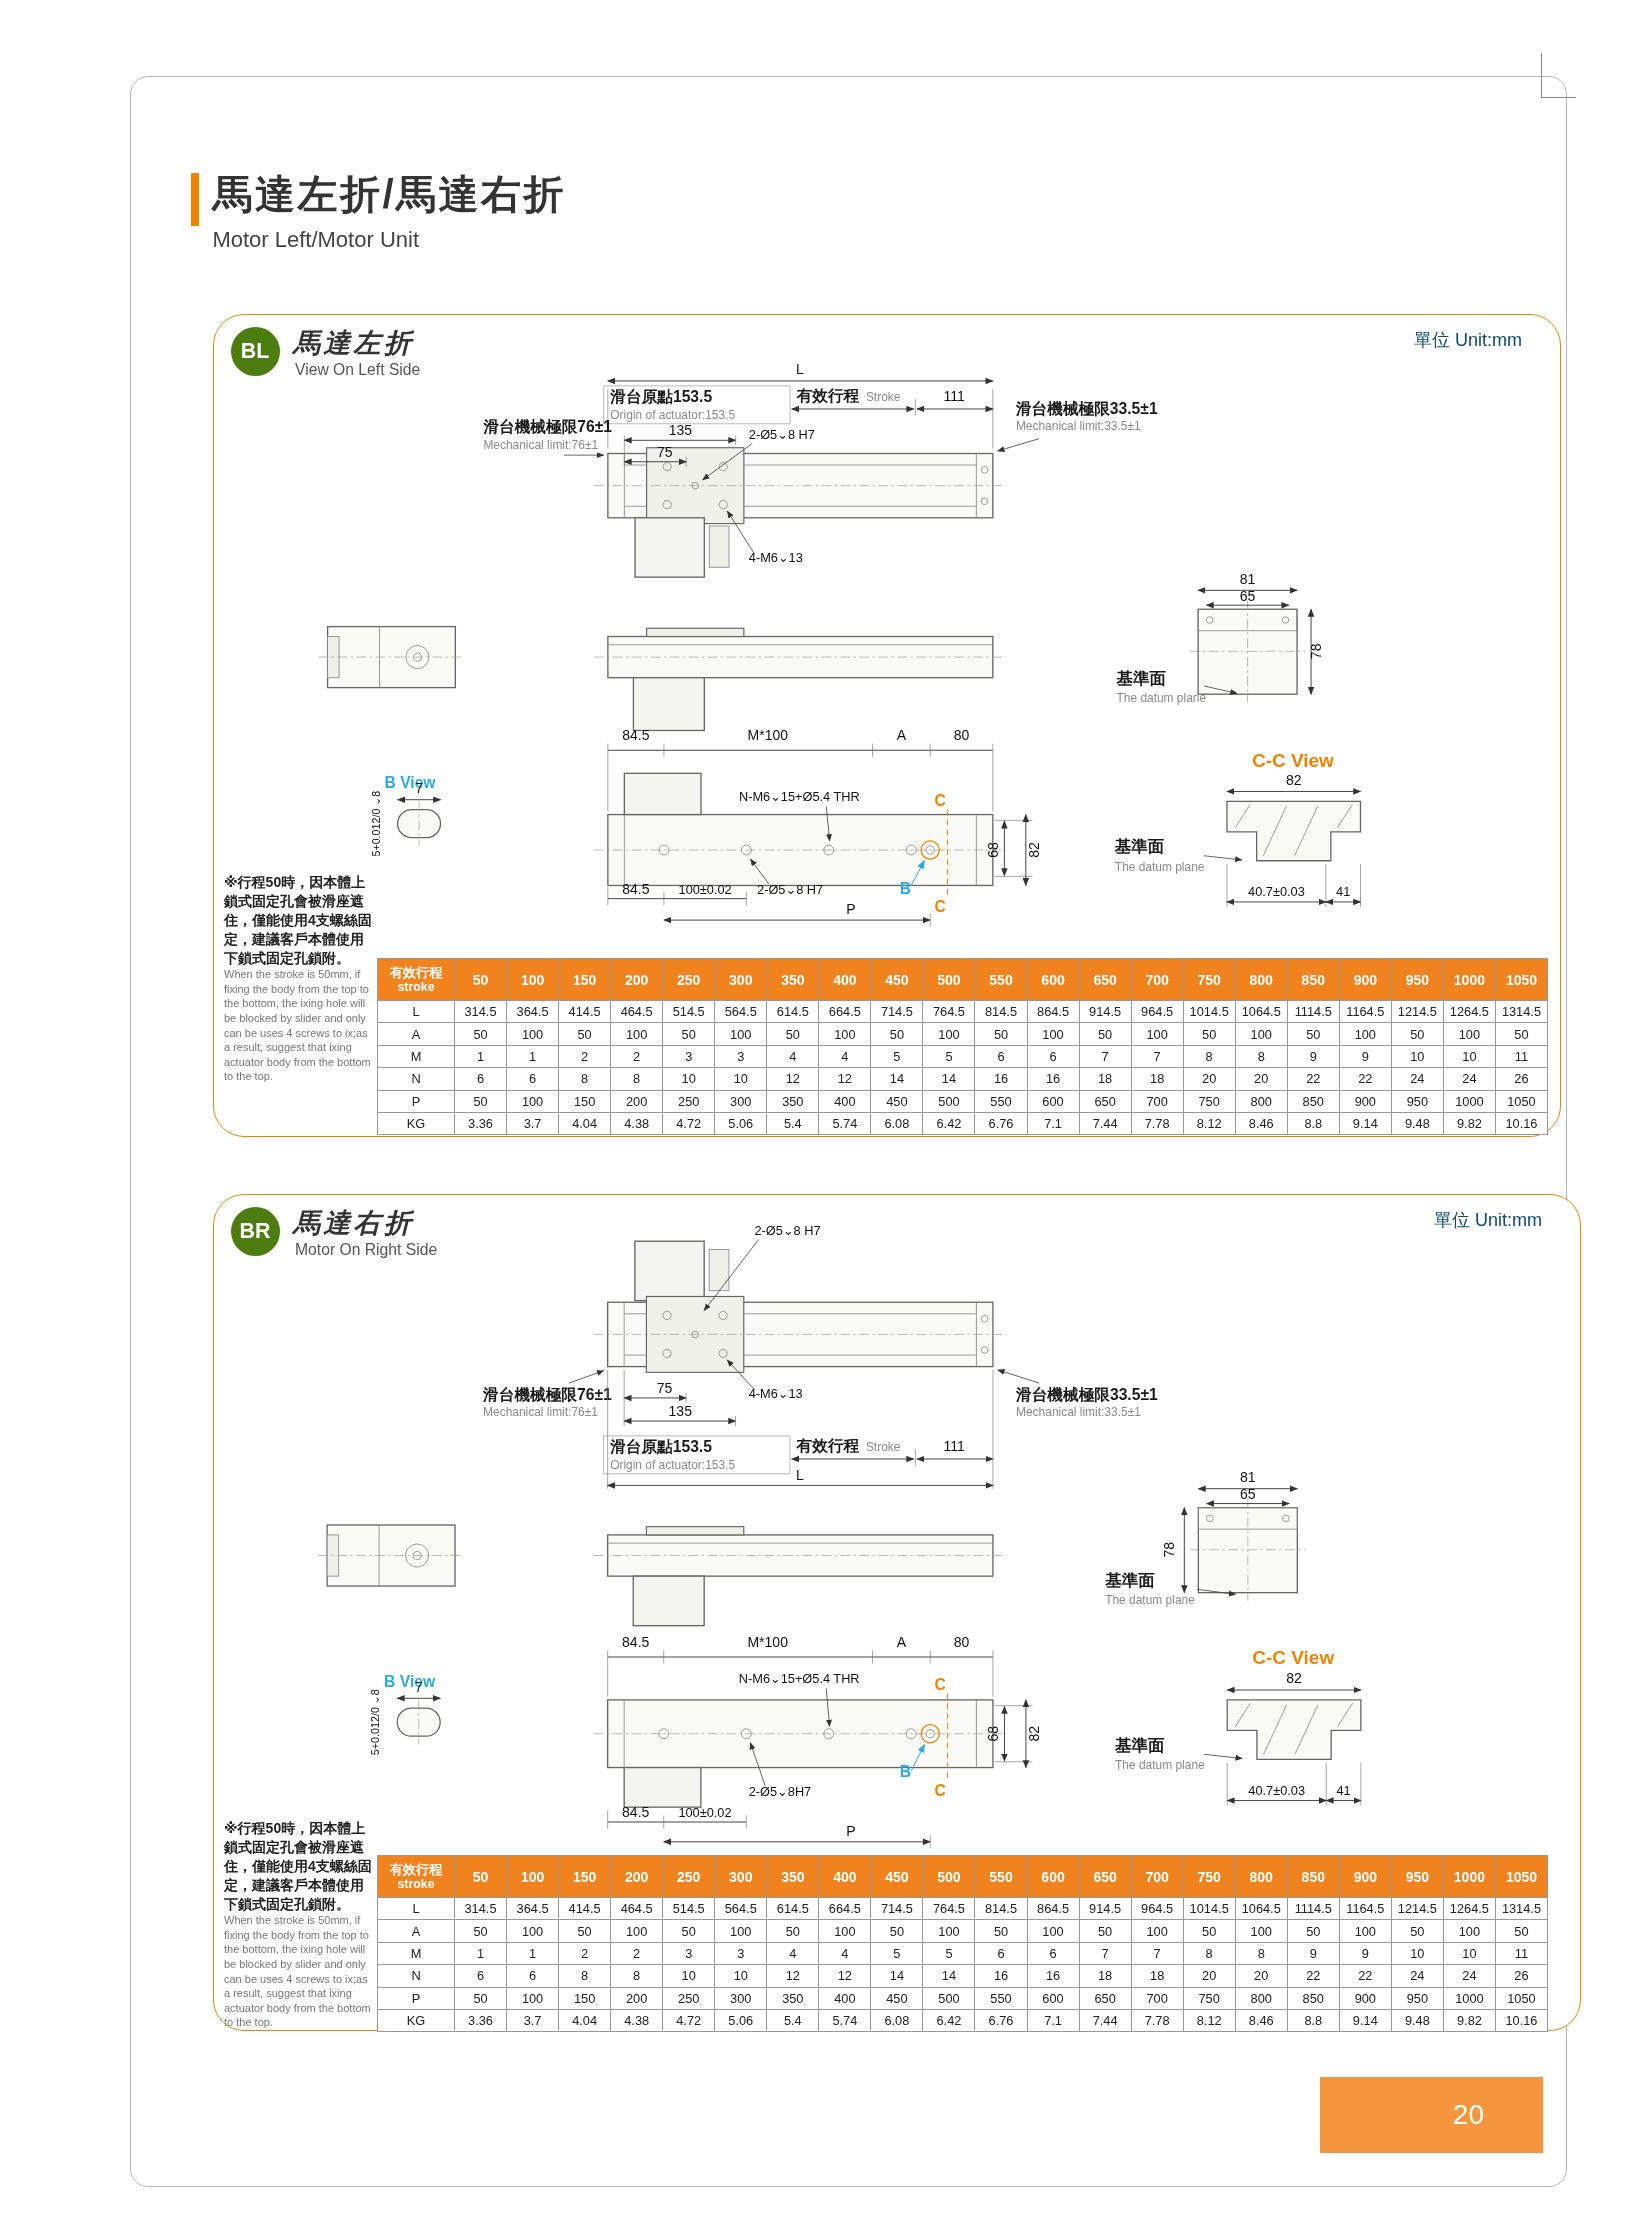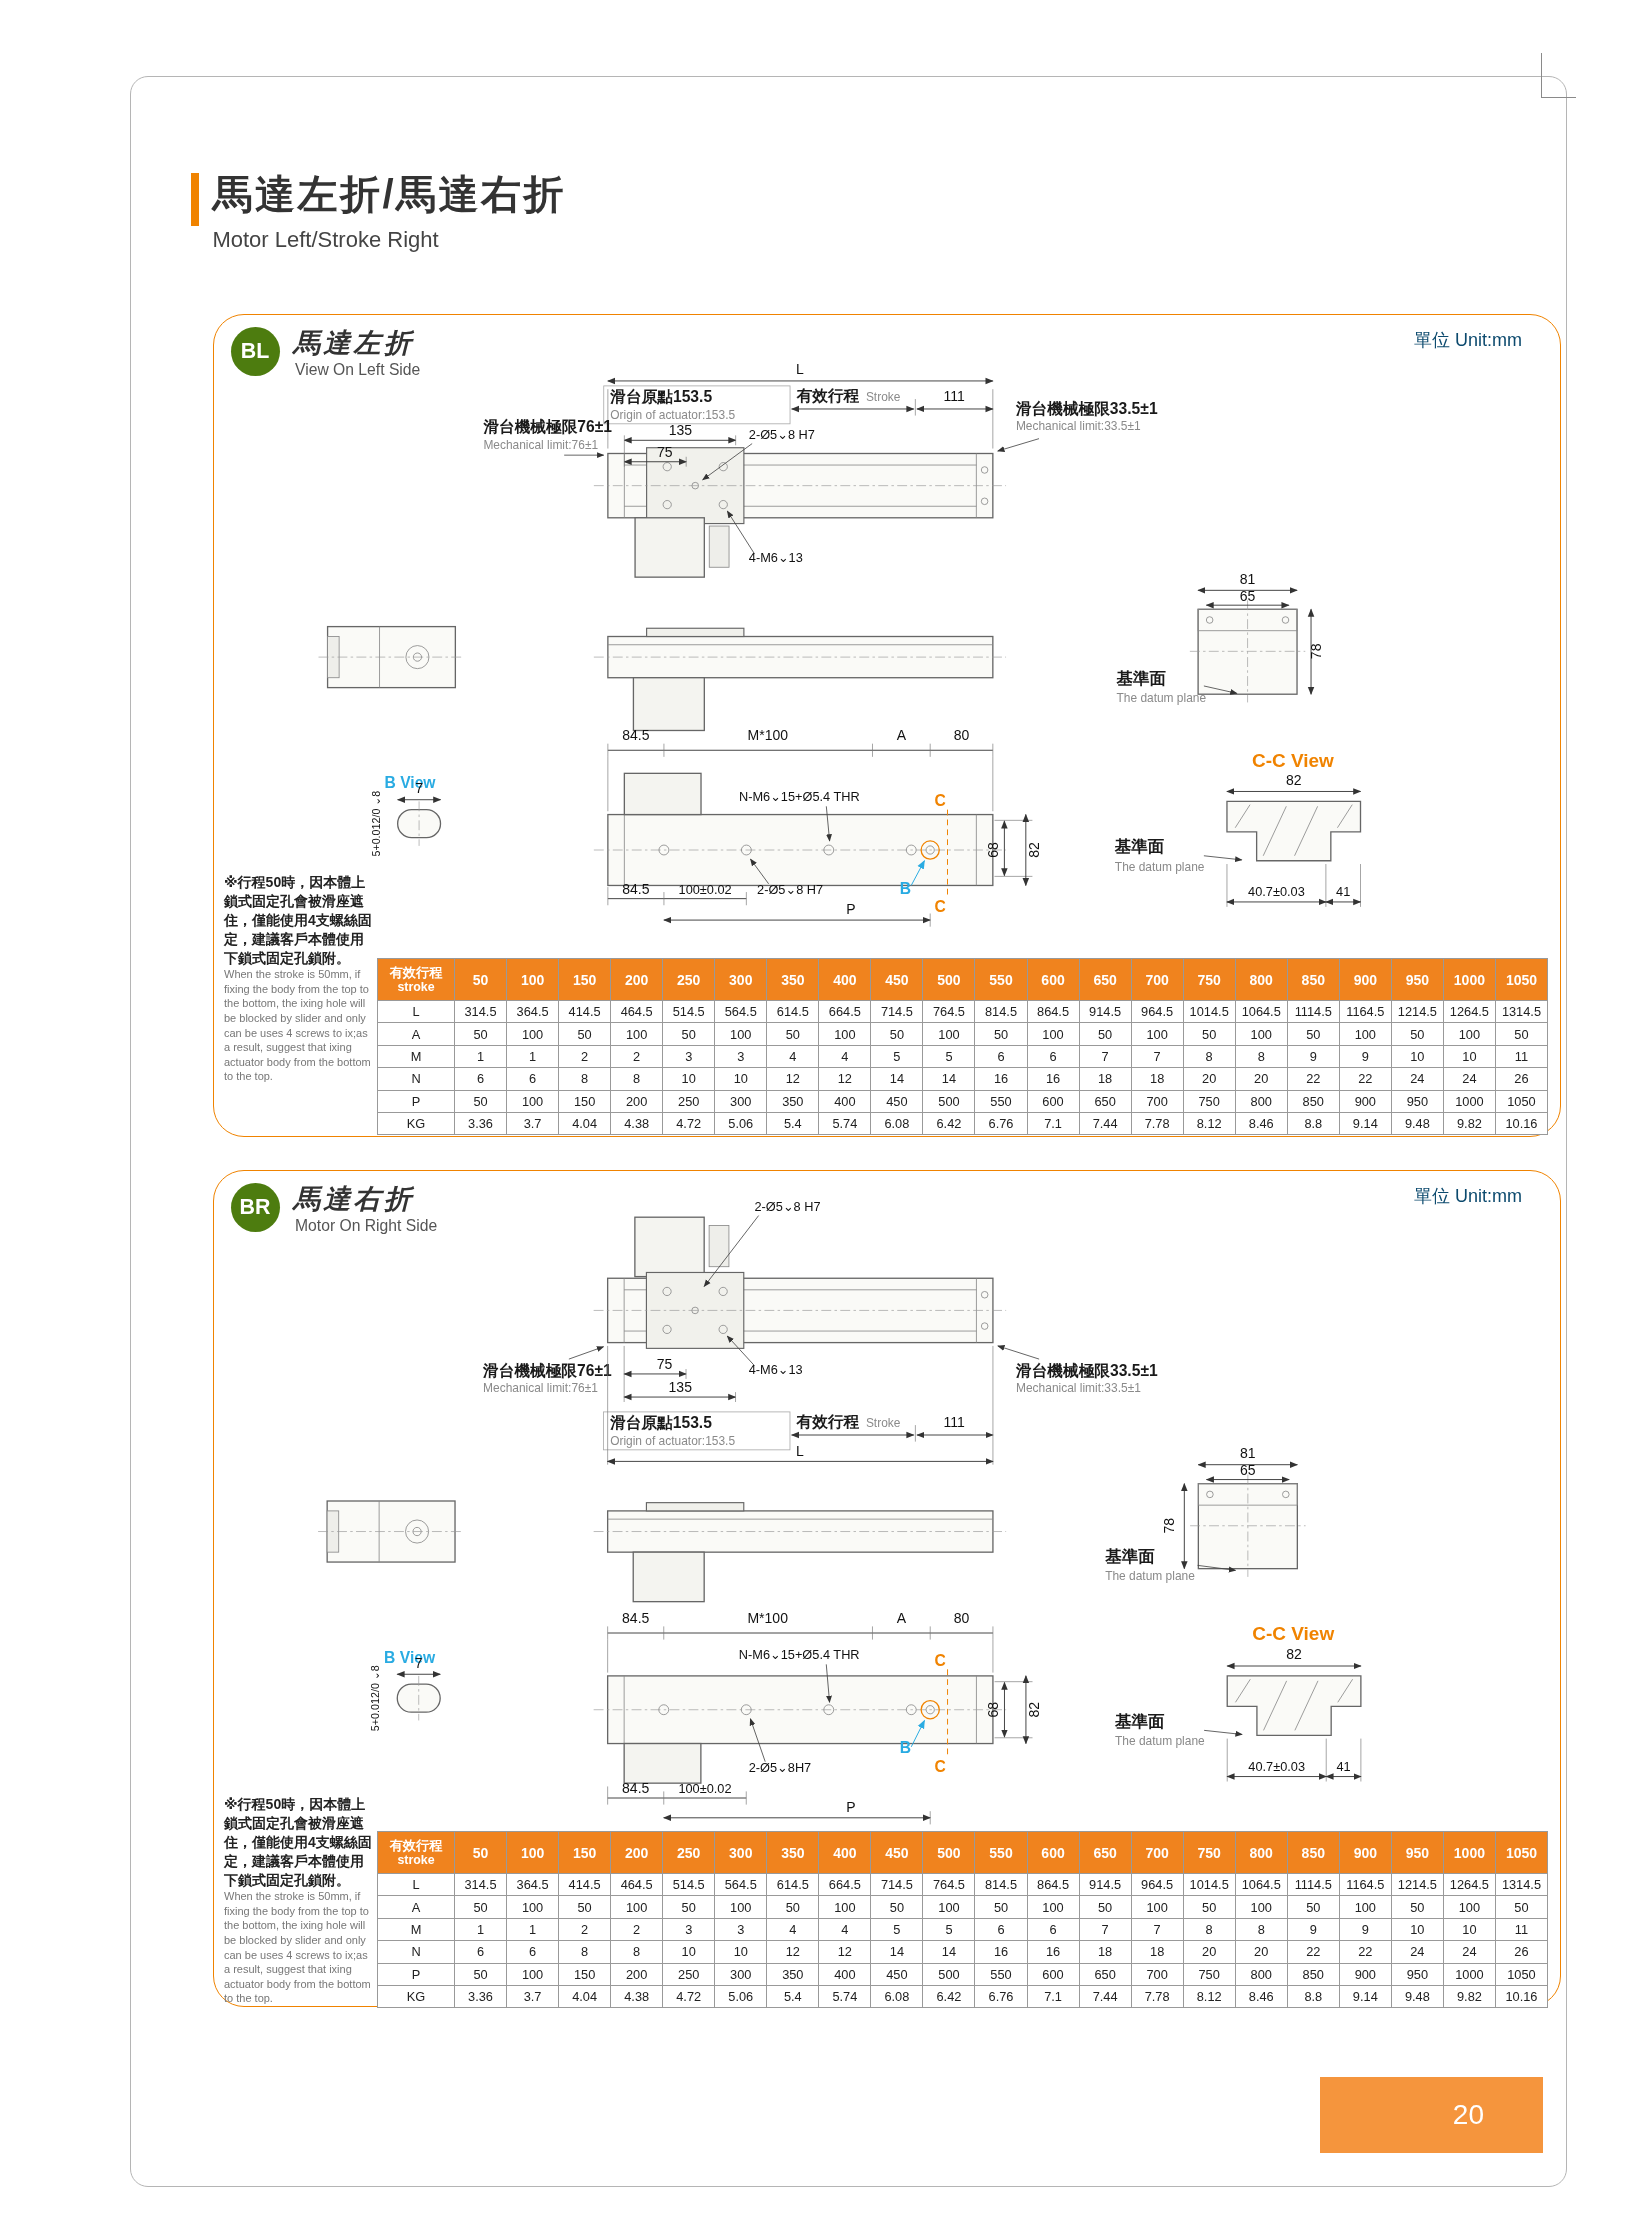--- a/index.html
+++ b/index.html
@@ -16,21 +16,21 @@
 
   
   .doc-title { position:absolute; left:191px; top:167px; }
   .doc-title .bar { position:absolute; left:0; top:5.8px; width:8.2px; height:53px; background:#f08300; }
   .doc-title h1 { margin:0 0 0 21.4px; font-size:40px; font-weight:bold; color:#333; letter-spacing:2.5px; }
   .doc-title .sub { margin:5px 0 0 21.4px; font-size:22px; color:#444; }
 
   
   .panel { position:absolute; left:213px; width:1346px; border:1.6px solid #f08300; border-radius:31px; background:#fff; }
   #panel-bl { top:314px; height:821px; }
-  #panel-br { top:1170px; height:835px; }
+  #panel-br { top:1194px; height:835px;padding-left:20px; }
   .badge { position:absolute; left:16.5px; top:11.5px; width:49px; height:49px; border-radius:50%;
     background:#4d7c0f; color:#fff; display:flex; align-items:center; justify-content:center;
     font-size:21.4px; font-weight:bold; }
   .panel-title-zh { position:absolute; left:79px; top:10px; font-size:27px; font-weight:bold; color:#333; letter-spacing:3.3px;font-style:italic; }
   .panel-title-en { position:absolute; left:81px; top:46px; font-size:15.7px; color:#555; }
   .unit { position:absolute; right:38px; top:13.2px; font-size:18px; color:#0c4a6e; }
 
   .drawing-svg { position:absolute; left:0; top:0; }
 
   .note { position:absolute; left:10px; width:152px; }
@@ -81,21 +81,21 @@
 </head>
 <body>
 
 <div class="page-frame"></div>
 <div class="crop-v"></div>
 <div class="crop-h"></div>
 
 <header class="doc-title">
   <div class="bar"></div>
   <h1>馬達左折/馬達右折</h1>
-  <div class="sub">Motor Left/Stroke Right</div>
+  <div class="sub">Motor Left/Motor Unit</div>
 </header>
 
 <section class="panel" id="panel-bl">
   <div class="badge">BL</div>
   <div class="panel-title-zh">馬達左折</div>
   <div class="panel-title-en">View On Left Side</div>
   <div class="unit">單位 Unit:mm</div>
 
   <svg class="drawing-svg" viewBox="0 0 1630 780" width="1345" height="643">
     <defs>

